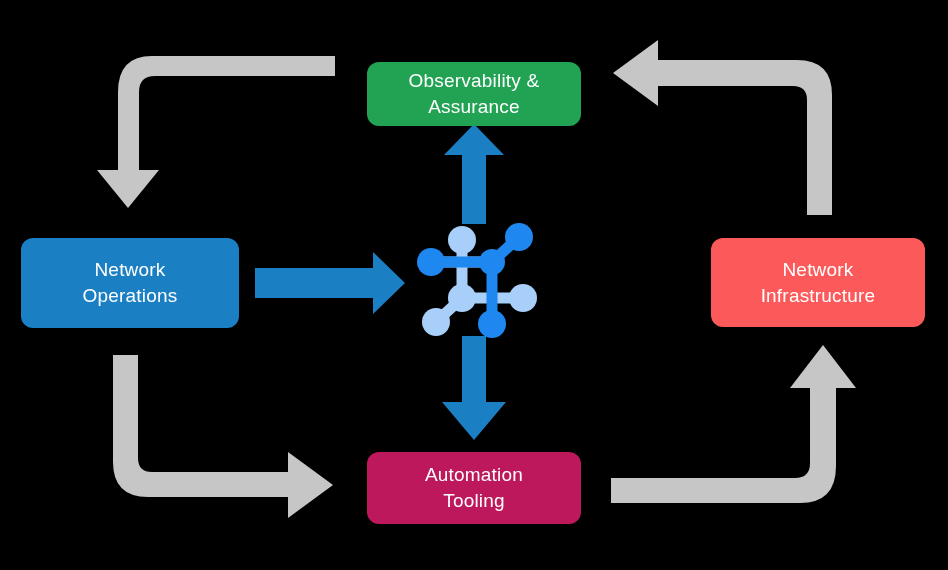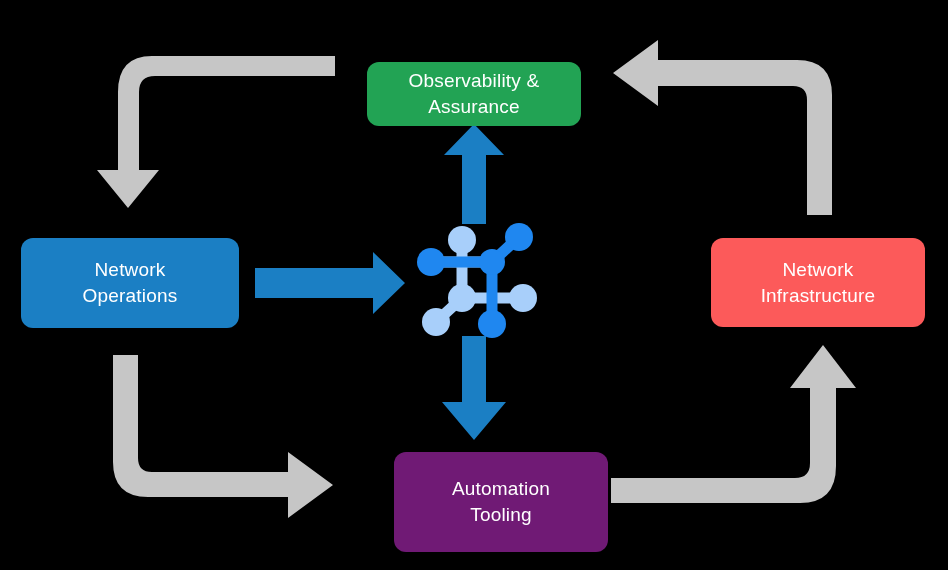--- a/index.html
+++ b/index.html
@@ -28,21 +28,21 @@
     font-weight: 400;
     letter-spacing: 0.2px;
     box-sizing: border-box;
     padding: 4px 10px;
   }
   .box-label { white-space: pre-line; }
 
   #box-observability { left: 367px; top: 27px;  width: 214px; height: 64px; background: #22a354; margin-top: 35px; }
   #box-operations    { left: 21px;  top: 238px; width: 218px; height: 90px; background: #1b7fc4; }
   #box-infrastructure{ left: 711px; top: 238px; width: 214px; height: 89px; background: #fc5a5a; }
-  #box-automation    { left: 367px; top: 452px; width: 214px; height: 100px; background: #701a75; margin-left: 27px; }
+  #box-automation    { left: 367px; top: 452px; width: 214px; height: 72px; background: #be185d; }
 
   .svg-layer {
     position: absolute;
     left: 0; top: 0;
     width: 948px;
     height: 570px;
   }
 </style>
 </head>
 <body>

